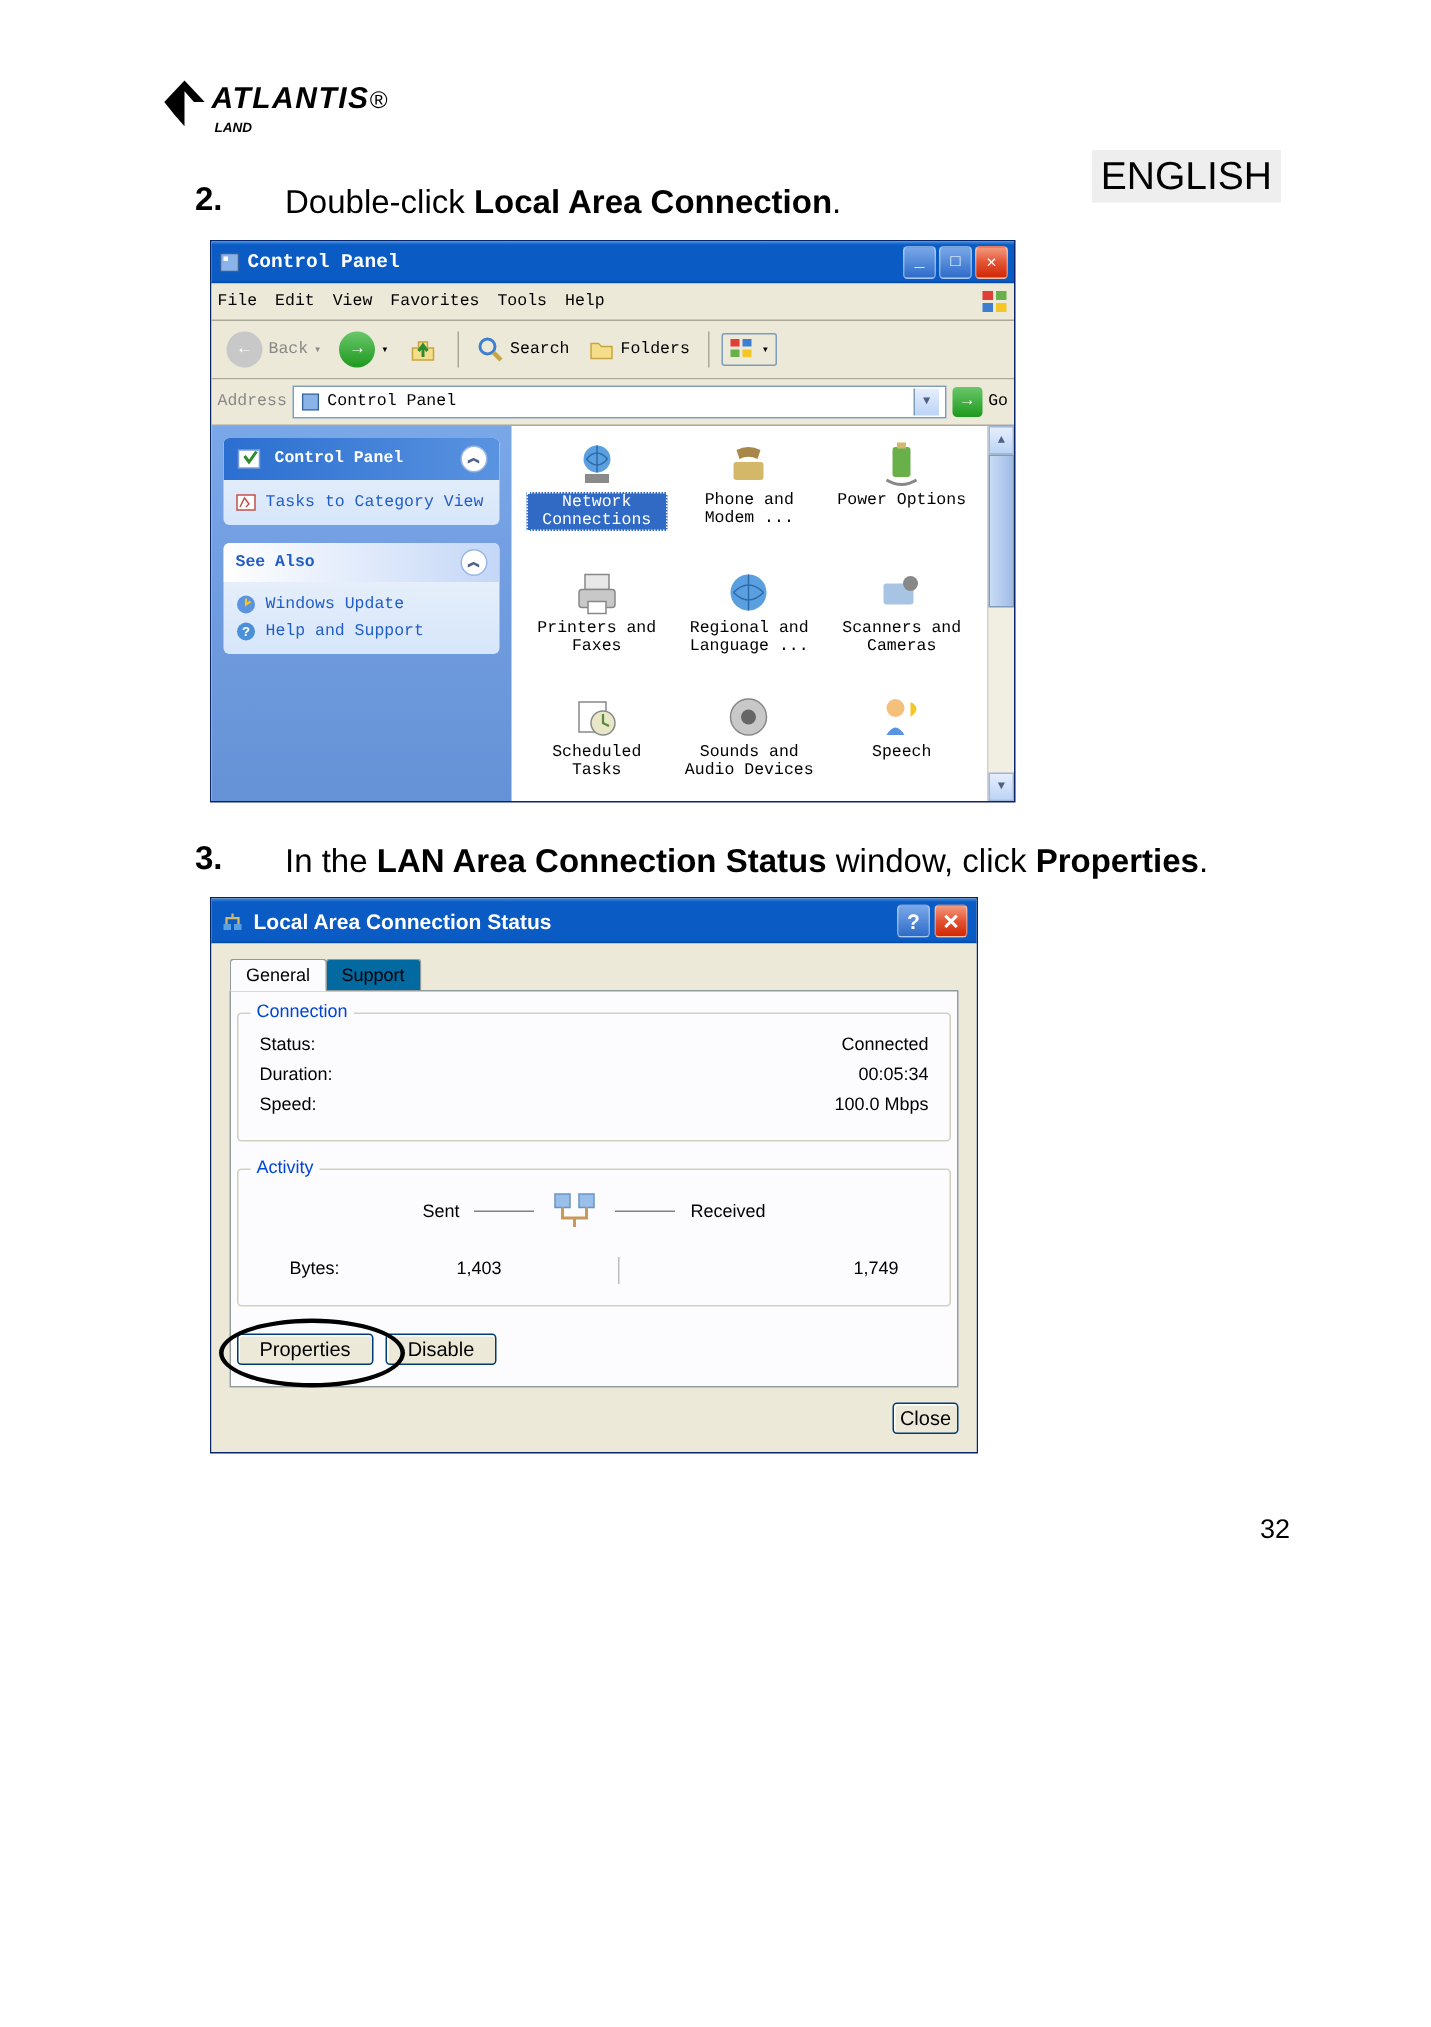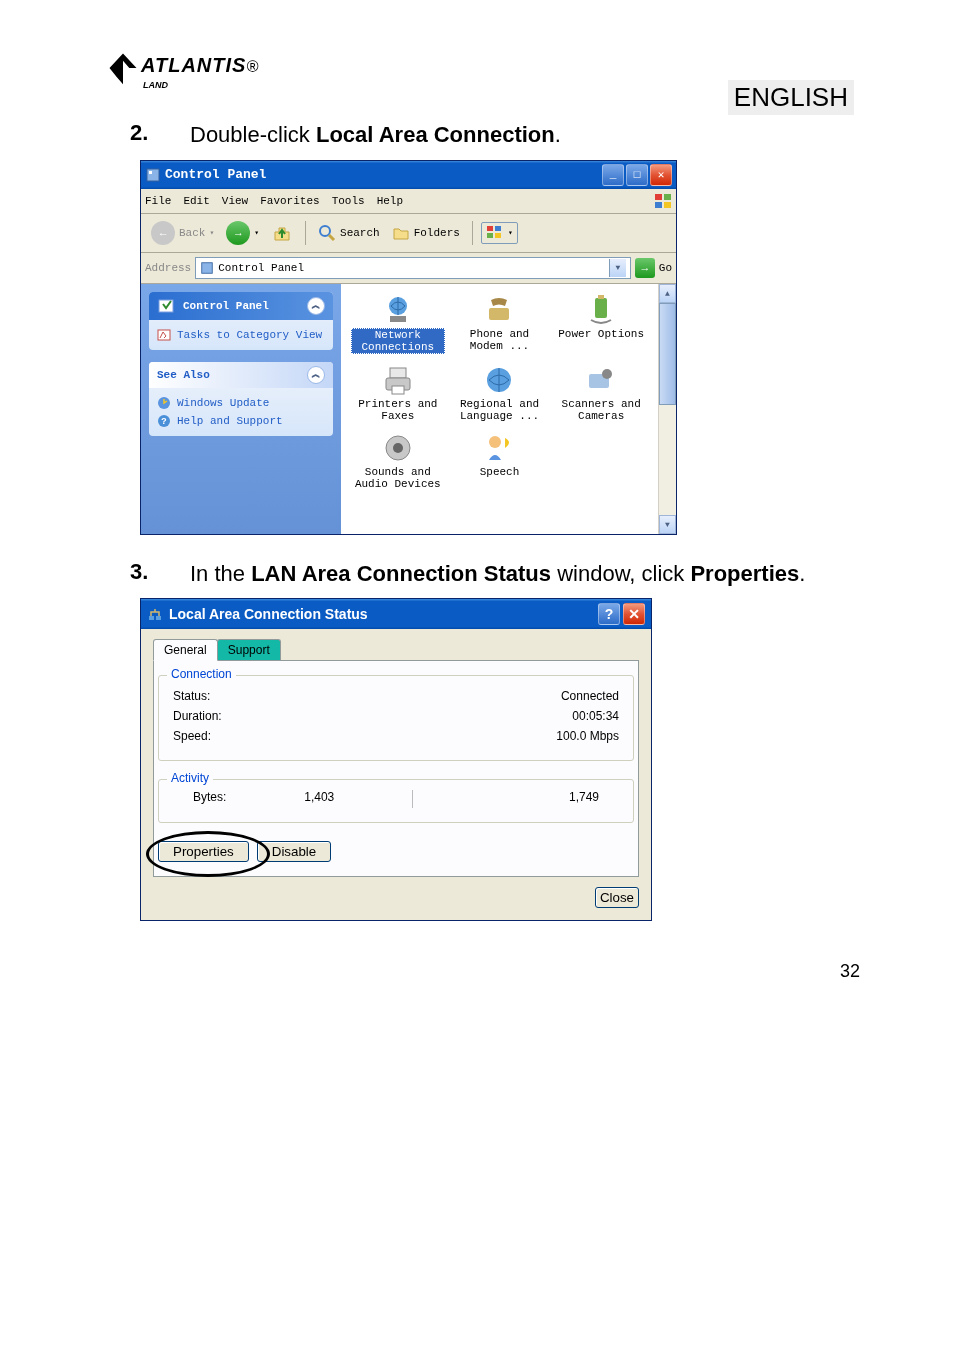--- a/index.html
+++ b/index.html
@@ -26,21 +26,21 @@
     letter-spacing: 1px;
   }
   .logo-arrow {
     display: inline-block;
     width: 36px;
     height: 36px;
     vertical-align: middle;
   }
   .english-tag {
     position: absolute;
-    top: 80px;
+    top: 100px;
     right: 100px;
     background: #eee;
     padding: 2px 6px;
     font-size: 26px;
     font-family: Arial;
   }
   .step {
     margin-top: 80px;
     margin-left: 20px;
     margin-bottom: 10px;
@@ -222,21 +222,21 @@
     width:16px; height:16px; border-radius:50%;
     background:#fff; border:1px solid #9ab8e6;
     color:#4d6185; font-size:9px;
     display:flex; align-items:center; justify-content:center;
   }
   .icon-grid {
     flex: 1;
     padding: 8px;
     display: grid;
     grid-template-columns: repeat(3, 1fr);
-    gap: 6px 4px;
+    gap: 21px 4px;
     align-content: start;
     position: relative;
   }
   .cp-icon {
     display: flex;
     flex-direction: column;
     align-items: center;
     text-align: center;
     font-size: 11px;
     padding: 2px;
@@ -293,21 +293,21 @@
   .dlg-close { background: linear-gradient(to bottom,#f49a7e,#e25333,#d12805); color:#fff; border:1px solid #ffffff60;}
   .dlg-body {
     background: #ece9d8;
     padding: 10px 12px 12px 12px;
   }
   .tabs {
     display:flex;
   }
   .tab {
     padding: 3px 10px;
-    background: #14b8a6;
+    background: #0369a1;
     border: 1px solid #919b9c;
     border-bottom: none;
     border-radius: 3px 3px 0 0;
     margin-right: -1px;
     position: relative;
   }
   .tab.active {
     background: #fcfcfe;
     z-index: 2;
     border-bottom: 1px solid #fcfcfe;
@@ -560,20 +560,28 @@
         </div>
         <div class="cp-icon">
           <svg class="cp-icon-img" viewBox="0 0 32 32">
             <rect x="4" y="10" width="20" height="14" rx="2" fill="#a8c4e4"></rect>
             <circle cx="22" cy="10" r="5" fill="#888"></circle>
           </svg>
           <span class="cp-icon-lbl">Scanners and Cameras</span>
         </div>
         <div class="cp-icon">
           <svg class="cp-icon-img" viewBox="0 0 32 32">
+            <rect x="4" y="6" width="18" height="20" fill="#fff" stroke="#888"></rect>
+            <circle cx="20" cy="20" r="8" fill="#e8e8c8" stroke="#888"></circle>
+            <path d="M20 14 L20 20 L24 22" stroke="#5a8a3a" stroke-width="1.5" fill="none"></path>
+          </svg>
+          <span class="cp-icon-lbl">Scheduled Tasks</span>
+        </div>
+        <div class="cp-icon">
+          <svg class="cp-icon-img" viewBox="0 0 32 32">
             <circle cx="16" cy="16" r="12" fill="#c8c8c8" stroke="#888"></circle>
             <circle cx="16" cy="16" r="5" fill="#666"></circle>
           </svg>
           <span class="cp-icon-lbl">Sounds and Audio Devices</span>
         </div>
         <div class="cp-icon">
           <svg class="cp-icon-img" viewBox="0 0 32 32">
             <circle cx="12" cy="10" r="6" fill="#f4c07a"></circle>
             <path d="M6 28 Q12 18 18 28 Z" fill="#5a93e0"></path>
             <path d="M22 6 Q30 10 22 16" fill="#f3c623"></path>
@@ -628,20 +636,31 @@
             <span>Duration:</span>
             <span>00:05:34</span>
           </div>
           <div class="kv">
             <span>Speed:</span>
             <span>100.0 Mbps</span>
           </div>
         </div>
         <div class="groupbox">
           <div class="group-legend">Activity</div>
+          <div class="activity-row">
+            <span>Sent</span>
+            <div class="act-line"></div>
+            <svg width="34" height="34" viewBox="0 0 34 34">
+              <rect x="4" y="6" width="10" height="9" fill="#9ac0ea" stroke="#6a94c8"></rect>
+              <rect x="20" y="6" width="10" height="9" fill="#9ac0ea" stroke="#6a94c8"></rect>
+              <path d="M9 15 L9 22 L25 22 L25 15 M17 22 L17 28" stroke="#c89a5a" stroke-width="2" fill="none"></path>
+            </svg>
+            <div class="act-line"></div>
+            <span>Received</span>
+          </div>
           <div class="kv" style="padding:0 20px;">
             <span>Bytes:</span>
             <span style="flex:1;text-align:center;">1,403</span>
             <span style="width:1px;height:18px;background:#bbb;"></span>
             <span style="flex:1;text-align:right;">1,749</span>
           </div>
         </div>
         <div class="btnrow" style="position:relative;">
           <div class="highlight-oval" style="left:-12px; top:-10px;"></div>
           <button class="winbtn">Properties</button>

